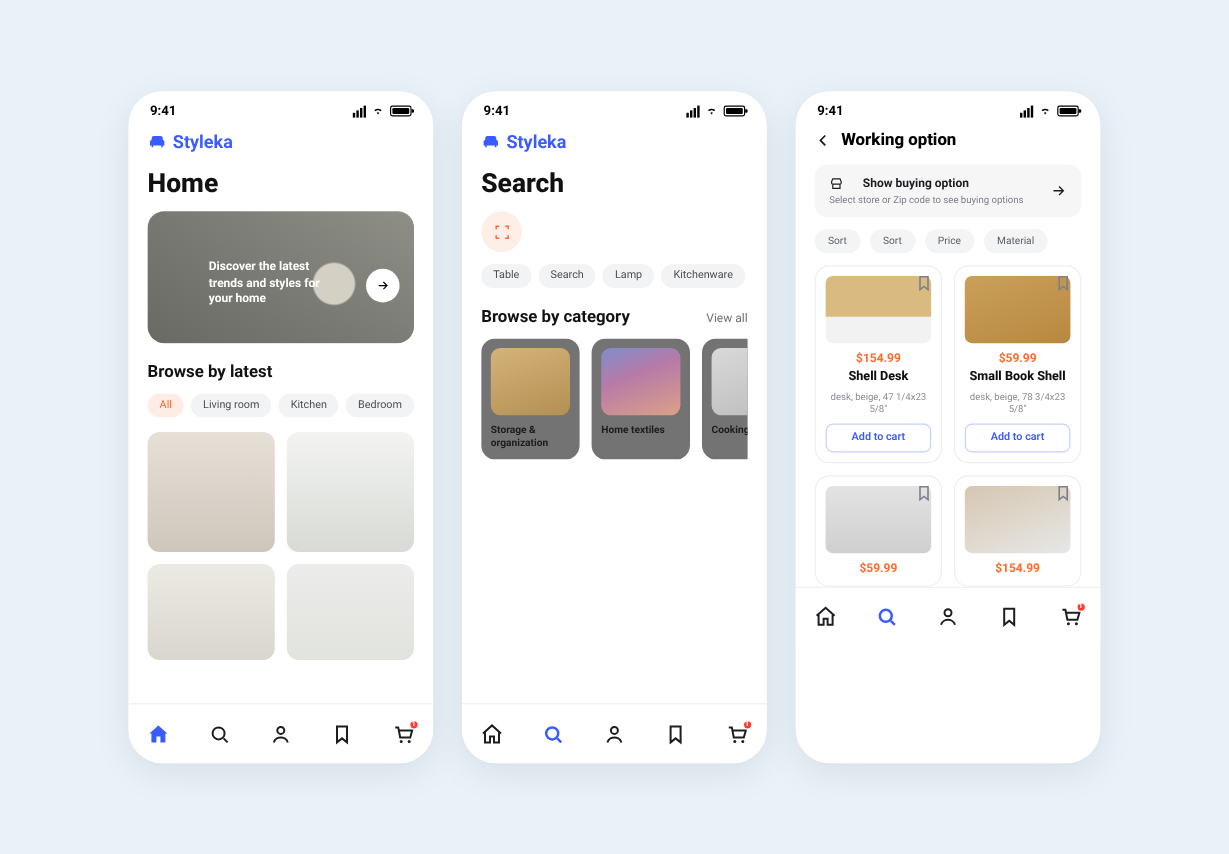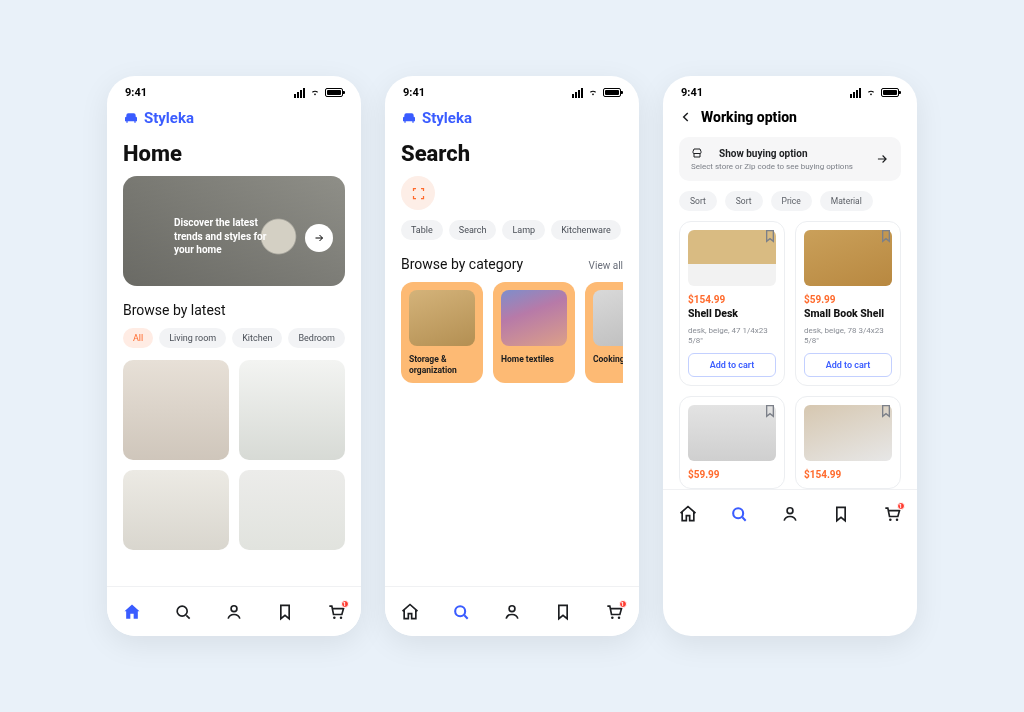--- a/index.html
+++ b/index.html
@@ -18,21 +18,21 @@
   .brand svg { width:16px; height:16px; }
   .content { flex:1; overflow:hidden; padding:0 16px; }
   h1 { font-size:22px; font-weight:800; margin:14px 0 10px; color:#111; }
   .hero { height:110px; border-radius:14px; position:relative; overflow:hidden; background:linear-gradient(120deg,#9a9a92,#bfbfb6); }
   .hero::before { content:""; position:absolute; inset:0; background:
     radial-gradient(circle at 70% 55%, #d4d0c4 10%, transparent 11%),
     linear-gradient(180deg, rgba(0,0,0,.22), rgba(0,0,0,.35));
   }
   .hero-text { position:absolute; left:12px; top:40px; right:60px; color:#fff; font-weight:700; font-size:10px; line-height:1.35;margin-left:39px; }
   .hero-btn { position:absolute; right:12px; top:48px; width:28px; height:28px; border-radius:50%; background:#fff; display:flex; align-items:center; justify-content:center; }
-  .sec-title { font-size:14px; font-weight:400; margin:16px 0 10px; color:#111; }
+  .sec-title { font-size:14px; font-weight:700; margin:16px 0 10px; color:#111; }
   .sec-row { display:flex; justify-content:space-between; align-items:baseline; margin:16px 0 10px;}
   .sec-row .sec-title { margin:0; }
   .viewall { font-size:10px; color:#6a6f7a;margin-left:32px; }
   .chips { display:flex; gap:6px; overflow:hidden; }
   .chip { font-size:9px; padding:5px 10px; border-radius:12px; background:#f2f3f5; color:#4a4f57; white-space:nowrap; }
   .chip.active { background:#ffece4; color:#ff6a2c; }
   .gallery { display:grid; grid-template-columns:1fr 1fr; gap:10px; margin-top:12px; }
   .gimg { border-radius:10px; background:#ddd; }
   .g1 { height:100px; background:linear-gradient(180deg,#e7e0d7,#cfc6bb); }
   .g2 { height:100px; background:linear-gradient(180deg,#f3f4f2,#d7dad5); }
@@ -41,34 +41,34 @@
   .bottom-nav { height:50px; display:flex; justify-content:space-around; align-items:center; border-top:1px solid #f0f1f3; background:#fff; }
   .nav-ic { width:20px; height:20px; position:relative; }
   .nav-ic svg { width:100%; height:100%; }
   .nav-ic .dot { position:absolute; top:-2px; right:-3px; width:8px; height:8px; border-radius:50%; background:#ff3b30; border:1.5px solid #fff; font-size:6px; color:#fff; text-align:center; line-height:6px; font-weight:700;}
   .searchbar { display:flex; align-items:center; gap:6px; margin-top:6px; }
   .sinput { flex:1; background:#f3f4f7; border-radius:20px; height:34px; display:flex; align-items:center; padding:0 12px; gap:8px; }
   .sinput input { border:none; background:transparent; outline:none; font-size:10.5px; flex:1; color:#333; }
   .sinput input::placeholder{ color:#9ca0aa; }
   .scan { width:34px; height:34px; border-radius:50%; background:#fdeee7; display:flex; align-items:center; justify-content:center; }
   .catcards { display:flex; gap:10px; overflow:hidden; }
-  .catcard { width:82px; flex-shrink:0; background:#fdba74; border-radius:12px; padding:8px; }
+  .catcard { width:82px; flex-shrink:0; background:#737373; border-radius:12px; padding:8px; }
   .catimg { height:56px; border-radius:8px; margin-bottom:8px; }
   .cat1 { background:linear-gradient(160deg,#d4b37a,#b38f52); }
   .cat2 { background:linear-gradient(160deg,#7e8ecb,#b77aa8 40%,#dca088); }
   .cat3 { background:linear-gradient(160deg,#d9d9d9,#bcbcbc); }
   .catlabel { font-size:8.5px; font-weight:700; line-height:1.25; color:#1a1c1f; }
   .backhdr { display:flex; align-items:center; gap:8px; padding:6px 16px 0; }
   .backhdr h2 { font-size:14px; font-weight:800; }
   .optbox { margin:12px 16px 10px; background:#f6f6f7; border-radius:10px; padding:10px 12px; display:flex; justify-content:space-between; align-items:center; gap:8px; }
   .optbox .opt-txt { font-size:10px; font-weight:700; color:#1c1e21; display:flex; align-items:center; gap:16px;}
   .optbox .opt-sub { font-size:8px; color:#7b7f87; margin-top:3px; font-weight:400;}
   .filters { display:flex; gap:8px; padding:0 16px; }
   .fchip { font-size:8.5px; padding:5px 11px; border-radius:12px; background:#f3f4f6; color:#5b5f66; }
-  .products { padding:10px 16px 0; display:grid; grid-template-columns:1fr 1fr; gap:10px; overflow:hidden; }
+  .products { padding:10px 16px 0; display:grid; grid-template-columns:1fr 1fr; gap:10px; overflow:hidden;text-align:center; }
   .pcard { border:1px solid #eceef1; border-radius:12px; padding:8px; position:relative; }
   .bm { position:absolute; top:6px; right:6px; width:16px; height:16px; }
   .pimg { height:56px; border-radius:6px; margin-bottom:8px; }
   .pi1{ background:linear-gradient(180deg,#d9bb82 60%,#f2f2f2 61%);}
   .pi2{ background:linear-gradient(160deg,#caa05a,#b88840);}
   .pi3{ background:linear-gradient(180deg,#e3e3e3,#cfcfcf);}
   .pi4{ background:linear-gradient(160deg,#d6c7b0,#e7e7e7);}
   .price { font-size:10px; font-weight:700; color:#ff6a2c; }
   .pname { font-size:10.5px; font-weight:800; margin-top:2px; color:#111; }
   .pdesc { font-size:8px; color:#898d95; margin-top:6px; line-height:1.3; min-height:18px;}

